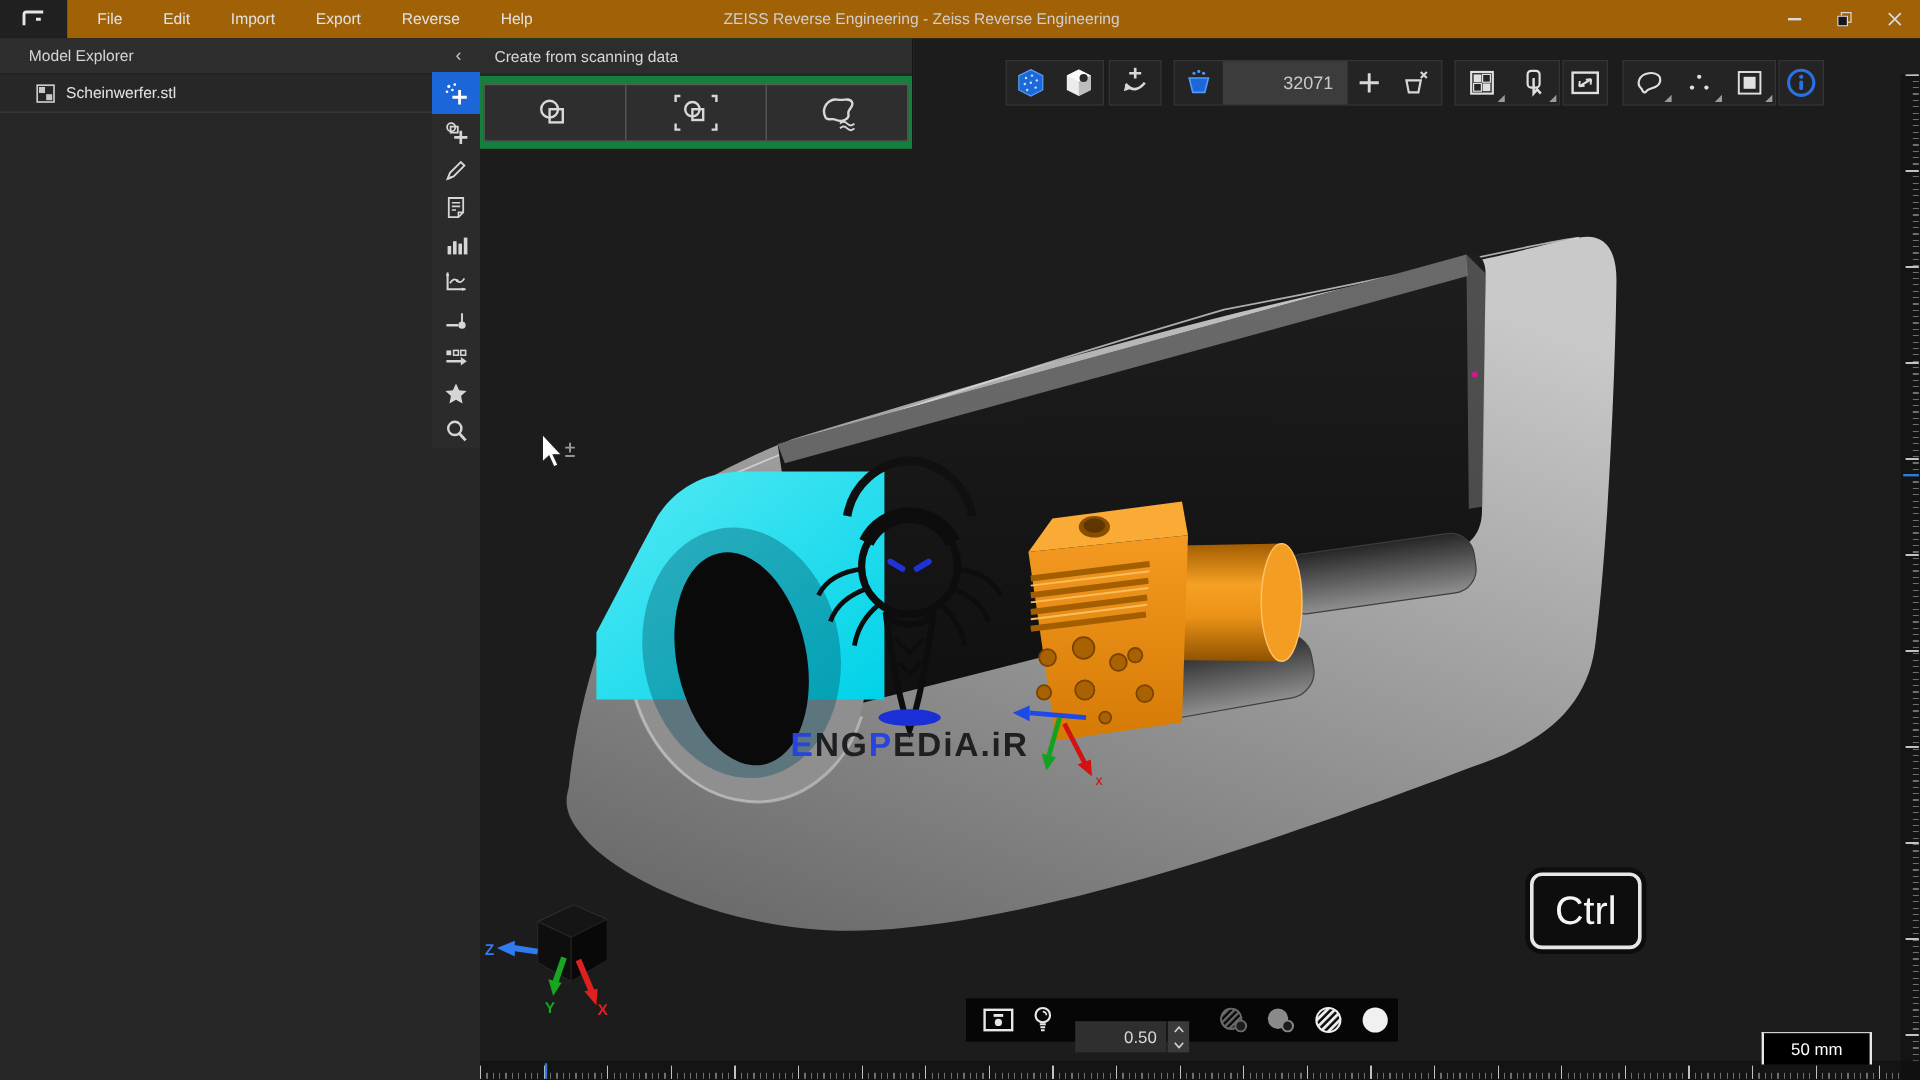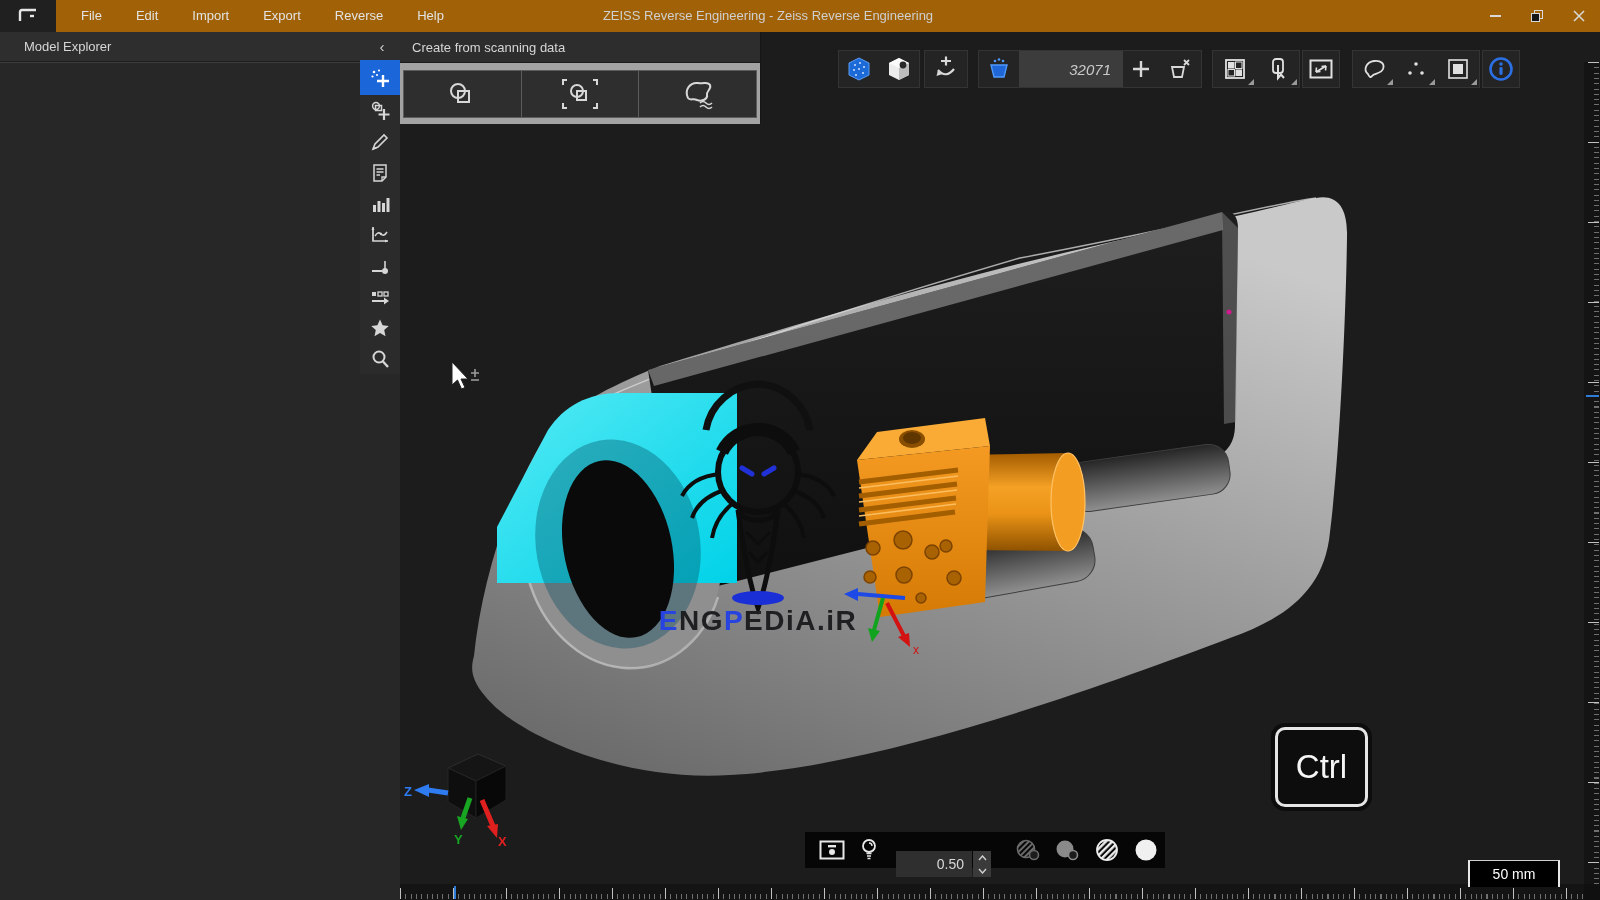--- a/index.html
+++ b/index.html
@@ -24,21 +24,21 @@
   .tree-row .chev{width:14px;margin-left:8px;color:#bbb;}
   .tree-row .ticon{width:18px;height:18px;margin:0 8px 0 4px;flex:0 0 auto;}
   .tree-row.child{padding-left:25px;}
   .tlabel.grp{text-decoration:underline;text-underline-offset:3px;}
   .tree-sep{height:1px;background:#3c3c3c;margin:0;}
   .vtoolbar{position:absolute;left:360px;top:28px;width:40px;}
   .vbtn{width:40px;height:31px;display:flex;align-items:center;justify-content:center;}
   .vbtn.active{background:#1b67da;height:35px;}
   
   .viewport{left:400px;top:32px;width:1200px;height:868px;background:#1c1c1c;overflow:hidden;}
-  .scan-panel{position:absolute;left:0;top:0;width:360px;height:92px;background:#a3a3a3;border-right:1px solid #161616;}
+  .scan-panel{position:absolute;left:0;top:0;width:360px;height:92px;background:#15803d;border-right:1px solid #161616;}
   .scan-header{height:30px;background:#2d2d2d;border-bottom:1px solid #1d1d1d;display:flex;align-items:center;padding-left:12px;font-size:13px;color:#d6d6d6;}
   .scan-btns{position:absolute;left:3px;top:38px;width:354px;height:48px;display:flex;border:1px solid #5c5c5c;box-sizing:border-box;background:#2e2e2e;}
   .scan-btn{flex:1;display:flex;align-items:center;justify-content:center;border-right:1px solid #5c5c5c;}
   .scan-btn:last-child{border-right:none;}
   
   .tbgroup{position:absolute;top:18px;height:38px;display:flex;background:#242424;border:1px solid #343434;box-sizing:border-box;}
   .tbtn{width:40px;height:36px;display:flex;align-items:center;justify-content:center;position:relative;}
   .tfield{width:104px;height:36px;background:#3c3c3c;color:#c9c9c9;font-size:15px;display:flex;align-items:center;justify-content:flex-end;padding-right:12px;box-sizing:border-box;}
   .corner{position:absolute;right:2px;bottom:2px;width:0;height:0;border-left:6px solid transparent;border-bottom:6px solid #9a9a9a;}
   
@@ -58,21 +58,21 @@
   .ruler-v{position:absolute;left:1184px;top:30px;width:16px;height:822px;background:#141414;}
   .ruler-v .minor{position:absolute;right:1px;top:0;height:100%;width:5px;
      background:repeating-linear-gradient(180deg,#6f6f6f 0 1px,transparent 1px 5.3px);}
   .ruler-v .major{position:absolute;right:1px;top:0;height:100%;width:11px;
      background:repeating-linear-gradient(180deg,#c2c2c2 0 1px,transparent 1px 80px);}
   .ruler-corner{position:absolute;left:1184px;top:852px;width:16px;height:16px;background:#101010;}
   .scale-bar{position:absolute;left:1068px;top:828px;width:88px;height:26px;background:#000;
      border-left:2px solid #e8e8e8;border-right:2px solid #e8e8e8;border-top:1px solid #cfcfcf;
      color:#fff;font-size:14px;display:flex;align-items:center;justify-content:center;}
   
-  .ctrl-key{position:absolute;left:875px;top:695px;width:93px;height:80px;background:#0d0d0d;
+  .ctrl-key{position:absolute;left:875px;top:695px;width:93px;height:64px;background:#0d0d0d;
      border:3px solid #e6e6e6;border-radius:10px;box-sizing:border-box;display:flex;align-items:center;justify-content:center;
      color:#f5f5f5;font-size:33px;box-shadow:0 0 0 4px #0d0d0d;}
 </style>
 </head>
 <body>
 
 <header class="abs titlebar">
   <div class="logo">
     <svg width="22" height="18" viewBox="0 0 22 18">
         <path d="M3 14 V5 Q3 3 5 3 H19" stroke="#e6e6e6" stroke-width="2.4" fill="none"></path>
@@ -106,20 +106,29 @@
   </div>
 </header>
 
 <aside class="abs left-panel">
   <div class="panel-header">
     <span>Model Explorer</span>
     <span class="collapse">‹</span>
   </div>
 
   <div class="tree">
+    <div class="tree-row child">
+      <span class="ticon">
+        <svg width="18" height="18" viewBox="0 0 18 18">
+            <rect x="2" y="2" width="14" height="14" fill="none" stroke="#c9c9c9" stroke-width="1.4"></rect>
+            <rect x="3.5" y="3.5" width="5" height="5" fill="#c9c9c9"></rect>
+            <rect x="9.5" y="9.5" width="5" height="5" fill="#c9c9c9"></rect>
+          </svg></span>
+      <span class="tlabel">Scheinwerfer.stl</span>
+    </div>
     <div class="tree-sep"></div>
   </div>
 
   <div class="vtoolbar" style="background:#2b2b2b;">
     <div class="vbtn active">
       <svg width="22" height="22" viewBox="0 0 22 22">
           <g fill="#fff">
             <circle cx="5" cy="5" r="1.3"></circle>
             <circle cx="10" cy="3.5" r="1.1"></circle>
             <circle cx="8" cy="8" r="1.1"></circle>
@@ -399,21 +408,21 @@
   <div class="tbgroup" style="left:524px;width:44px;">
     <div class="tbtn" style="width:42px;">
       <svg width="26" height="26" viewBox="0 0 26 26">
           <path d="M8 5 h10 M13 0.5 v9" stroke="#d8d8d8" stroke-width="2.2"></path>
           <path d="M5 14 Q13 23 21 13" fill="none" stroke="#d8d8d8" stroke-width="2.2"></path>
           <path d="M5 14 l-1.5 6 l6 -2" fill="#d8d8d8"></path>
         </svg>
     </div>
   </div>
 
-  <div class="tbgroup" style="left:578px;font-style:italic;">
+  <div class="tbgroup" style="left:578px;">
     <div class="tbtn">
       <svg width="26" height="26" viewBox="0 0 26 26">
           <g fill="#4f9aff">
             <circle cx="9" cy="5" r="1.3"></circle>
             <circle cx="13" cy="3.5" r="1.3"></circle>
             <circle cx="17" cy="5" r="1.3"></circle>
           </g>
           <path d="M5 9 H21 L18 21 H8 Z" fill="#1f66d6" stroke="#4f9aff" stroke-width="1.4"></path>
         </svg>
     </div>

